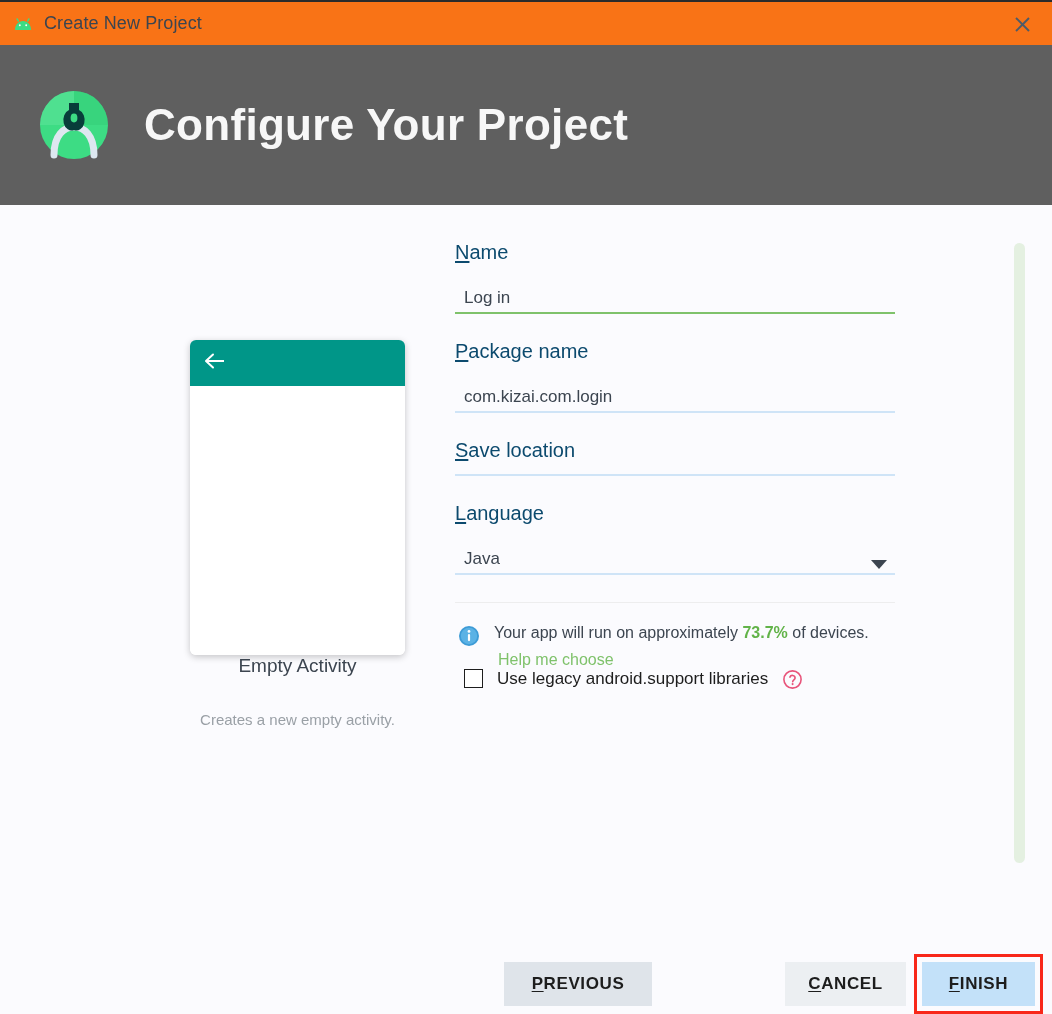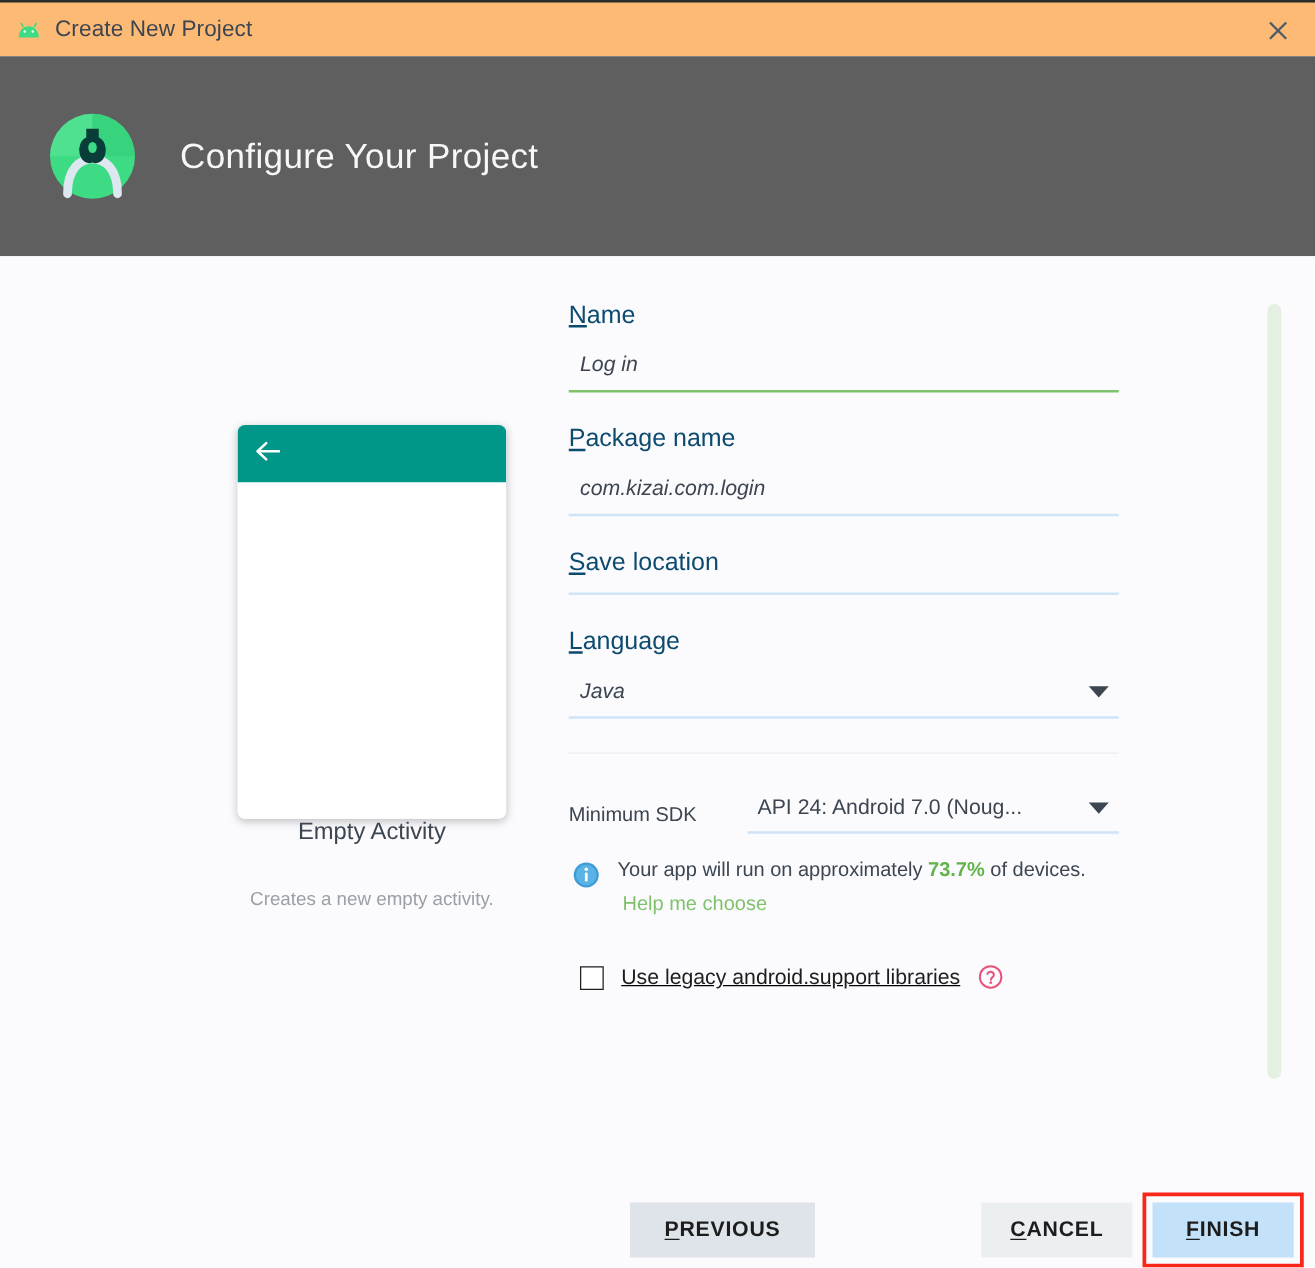--- a/index.html
+++ b/index.html
@@ -17,21 +17,21 @@
     width: 1052px;
     height: 1014px;
     background: #fbfbfe;
   }
 
   
   .titlebar {
     position: absolute;
     left: 0; top: 0;
     width: 1052px; height: 45px;
-    background: #fdba74;
+    background: #f97316;
     border-top: 2px solid #2b2b2b;
     display: flex;
     align-items: center;
   }
   .titlebar-icon {
     width: 22px; height: 22px;
     margin-left: 12px;
     display: flex; align-items: center; justify-content: center;
   }
   .titlebar-title {
@@ -59,22 +59,22 @@
     align-items: center;
   }
   .header-logo {
     margin-left: 36px;
     width: 76px; height: 76px;
     position: relative;
   }
   .header-title {
     margin-left: 32px;
     color: #f7f7f7;
-    font-size: 28px;
-    font-weight: 400;
+    font-size: 44px;
+    font-weight: 700;
     letter-spacing: 0.3px;
   }
 
   
   .content {
     position: absolute;
     left: 0; top: 205px;
     width: 1052px; height: 735px;
     background: #fbfbfe;
   }
@@ -126,23 +126,22 @@
     color: #0c4a6e;
     margin-bottom: 12px;
   }
   .field-label .mn {
     text-decoration: underline;
     text-underline-offset: 2px;
   }
   .field-input-row {
     position: relative;
     display: flex;
-    align-items: center;
+    align-items: flex-end;
     height: 32px;
-    font-style: italic;
   }
   .field-value {
     font-size: 17px;
     color: #3c4550;
     padding-left: 9px;
     flex: 1;
     white-space: nowrap;
     overflow: hidden;
   }
   .underline {
@@ -216,24 +215,22 @@
     margin-top: 7px;
     margin-left: 4px;
     font-size: 16px;
     color: #7fc26b;
     cursor: pointer;
   }
 
   
   .checkbox-row {
     display: flex;
-    align-items: flex-end;
-    margin-top: 38px;
+    align-items: flex-start;
     padding-left: 9px;
-    text-decoration: underline;
   }
   .checkbox-box {
     width: 19px; height: 19px;
     border: 1px solid #1d1d1d;
     background: #ffffff;
     cursor: pointer;
     flex: none;
   }
   .checkbox-label {
     margin-left: 14px;
@@ -383,30 +380,20 @@
         <div class="field-label"><span class="mn">L</span><span>anguage</span></div>
         <div class="field-input-row">
           <div class="field-value">Java</div>
           <span class="caret"></span>
         </div>
         <div class="underline"></div>
       </div>
 
       <div class="divider"></div>
 
-      <div class="sdk-row">
-        <div class="sdk-label">Minimum SDK</div>
-        <div class="sdk-select">
-          <div class="sdk-select-row">
-            <div class="sdk-value">API 24: Android 7.0 (Noug...</div>
-            <span class="caret"></span>
-          </div>
-          <div class="underline"></div>
-        </div>
-      </div>
 
       <div class="info-block">
         <span class="info-icon">
           <svg width="22" height="22" viewBox="0 0 22 22">
             <circle cx="11" cy="11" r="10" fill="#3d9bd6"></circle>
             <circle cx="11" cy="11" r="8.2" fill="#5bb2e5"></circle>
             <rect x="9.9" y="9" width="2.2" height="7.2" rx="1.1" fill="#ffffff"></rect>
             <circle cx="11" cy="6.4" r="1.4" fill="#ffffff"></circle>
           </svg>
         </span>

